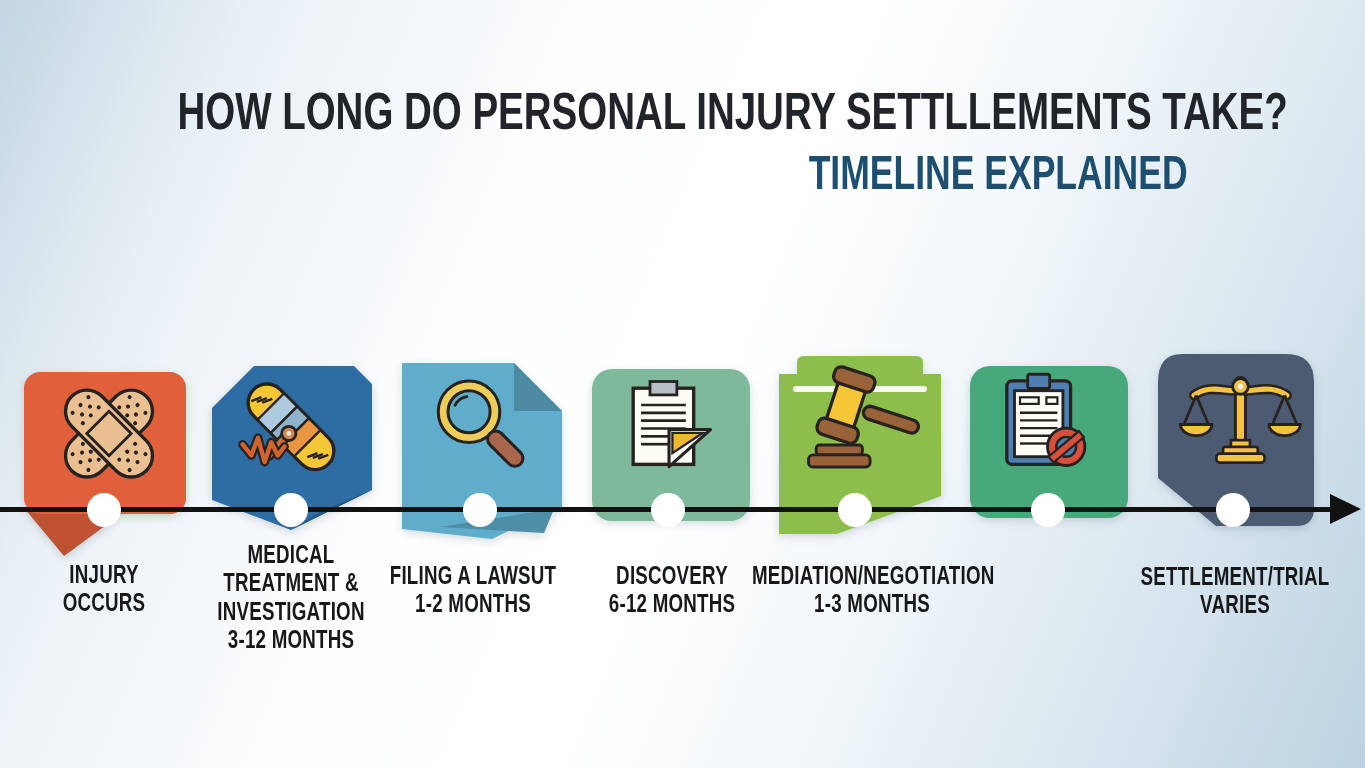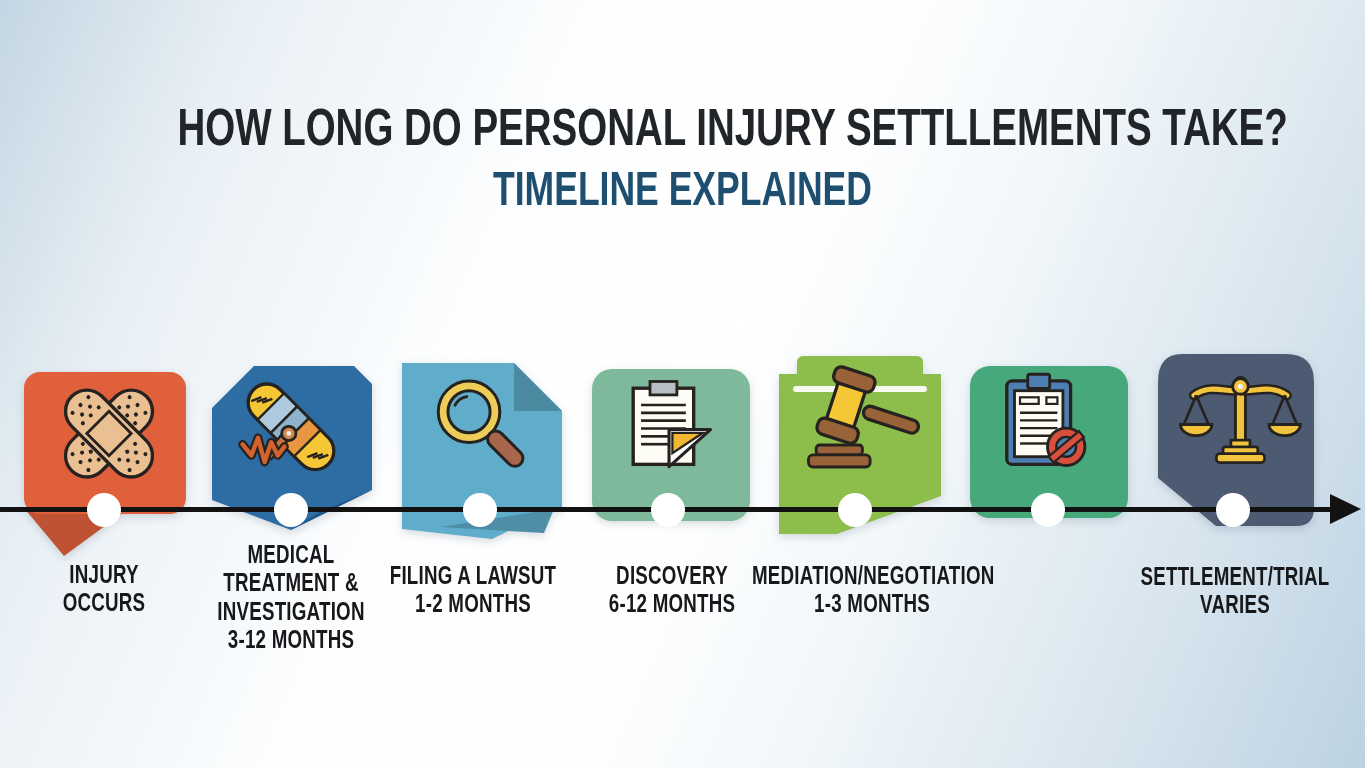--- a/index.html
+++ b/index.html
@@ -1,21 +1,21 @@
 <!DOCTYPE html>
 <html><head>
 <meta charset="utf-8">
 <style>
   html,body{margin:0;padding:0;background:#e8edf2;}
   .canvas{
     position:relative;width:1365px;height:768px;overflow:hidden;
     background:linear-gradient(113deg,#c3d6e3 0%,#e9f0f5 15%,#fdfeff 36%,#ffffff 52%,#f2f7fa 66%,#d8e5ee 84%,#bcd2e2 100%);
     font-family:"Liberation Sans", sans-serif;
   }
-  header{position:absolute;top:100px;left:0;width:100%;text-align:center;}
+  header{position:absolute;top:84px;left:0;width:100%;text-align:right;}
   h1{
     margin:0;font-size:52px;font-weight:700;line-height:1.04;color:#212428;
     white-space:nowrap;transform:scaleX(.74);transform-origin:50% 50%;letter-spacing:0px;
   }
   h2{
     margin:10px 0 0 0;font-size:48px;font-weight:700;line-height:1.04;color:#1e4f70;
     white-space:nowrap;transform:scaleX(.74);transform-origin:50% 50%;
   }
   .tl-line{position:absolute;left:0;top:507px;width:1334px;height:5px;background:#121212;z-index:2;}
   .tl-arrow{

